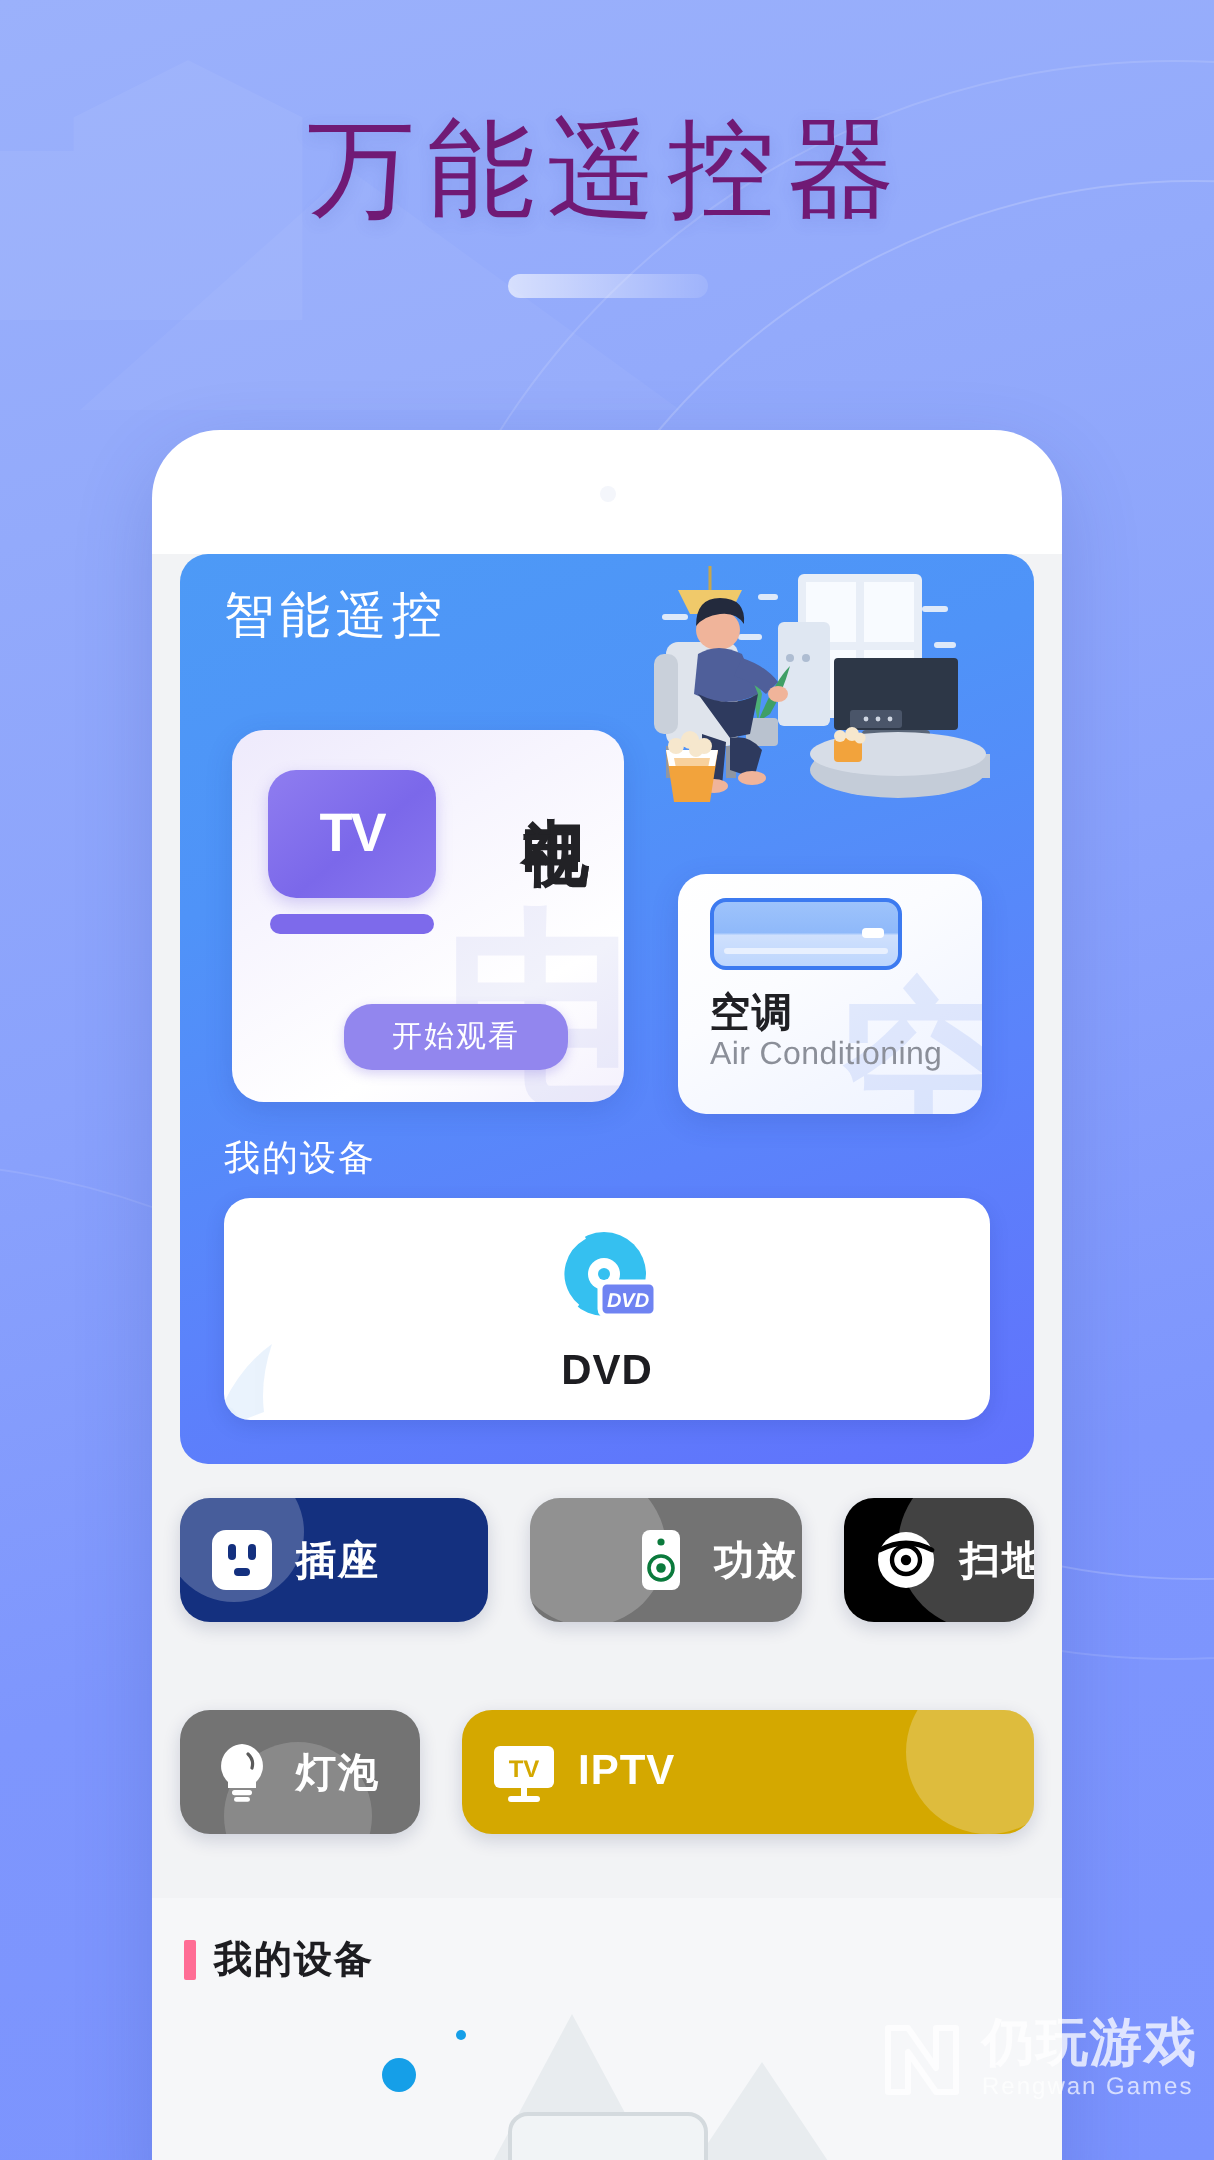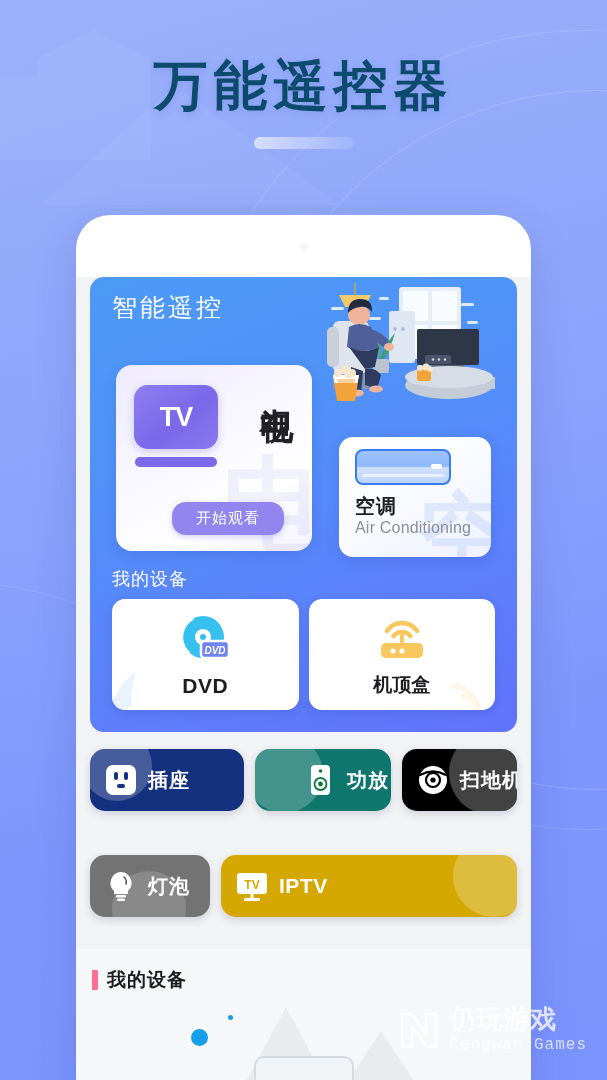--- a/index.html
+++ b/index.html
@@ -33,21 +33,21 @@
   #c1 { right:-340px; top:90px; width:700px; height:700px; border-color:rgba(255,255,255,0.18); }
   #c2 { right:-380px; top:30px; width:800px; height:800px; border-color:rgba(255,255,255,0.13); }
   #c3 { left:-420px; bottom:-120px; width:720px; height:620px; border-color:rgba(255,255,255,0.10); }
 
   
   #title-wrap {
     position:absolute; left:0; right:0; top:56px;
     text-align:center; z-index:5;
   }
   #app-title {
-    font-size:54px; font-weight:700; color:#0c4a6e;
+    font-size:54px; font-weight:400; color:#701a75;
     letter-spacing:6px; line-height:1.1;
     text-shadow:0 2px 8px rgba(60,80,180,0.18);
   }
   #title-underline {
     margin:22px auto 0; width:100px; height:12px; border-radius:6px;
     background:linear-gradient(90deg,rgba(255,255,255,0.62),rgba(255,255,255,0.10));
   }
 
   
   #phone {
@@ -171,21 +171,21 @@
     position:absolute; left:0; right:0; bottom:12px; text-align:center;
     font-size:19px; font-weight:700; color:#1d1d21; letter-spacing:0px;
   }
   .dev-name.lat { font-size:21px; letter-spacing:0.5px; }
   .dev-ghost {
     position:absolute; left:-14px; bottom:-14px; width:70px; height:70px;
     opacity:0.30;
   }
 
   
-  .pill-row { position:absolute; left:14px; right:14px; display:flex; gap:11px; }
+  .pill-row { position:absolute; left:14px; right:14px; display:flex; gap:21px; }
   #pill-row-1 { top:472px; }
   #pill-row-2 { top:578px; }
   .pill {
     height:62px; border-radius:15px; position:relative; overflow:hidden;
     display:flex; align-items:center; gap:10px; padding:0 14px;
     box-shadow:0 3px 9px rgba(20,30,80,0.16);
   }
   .pill-blob {
     position:absolute; right:-10px; top:-16px; width:76px; height:76px;
     border-radius:50%; background:rgba(255,255,255,0.22);
@@ -204,27 +204,27 @@
   #bottom-art { position:absolute; left:0; right:0; top:52px; height:120px; overflow:hidden; }
   #dot-big { position:absolute; left:115px; top:28px; width:17px; height:17px; border-radius:50%; background:#159fe8; }
   #dot-small { position:absolute; left:152px; top:14px; width:5px; height:5px; border-radius:50%; background:#159fe8; }
   .art-mtn { position:absolute; background:#e8ecef; }
   #art-m1 { left:150px; top:6px; width:120px; height:112px; clip-path:polygon(0% 100%, 50% 0%, 100% 100%); }
   #art-m2 { left:245px; top:30px; width:120px; height:90px; clip-path:polygon(0% 100%, 50% 0%, 100% 100%); }
   #art-box { position:absolute; left:178px; top:55px; width:100px; height:62px; border:2px solid #d4dade; border-radius:10px; background:#f1f4f6; }
 
   
   #watermark {
-    position:absolute; right:20px; top:1008px; z-index:30;
-    display:flex; align-items:flex-start; gap:8px; opacity:0.82;font-family:Liberation Mono, monospace;
+    position:absolute; right:8px; top:1008px; z-index:30;
+    display:flex; align-items:flex-start; gap:8px; opacity:0.82;
   }
   #wm-mark { width:44px; height:44px; position:relative; }
   #wm-text { line-height:1; }
   #wm-cn { font-size:26px; font-weight:700; color:rgba(255,255,255,0.92); letter-spacing:1px; }
-  #wm-en { font-size:16px; color:rgba(255,255,255,0.85); letter-spacing:1px; margin-top:3px; }
+  #wm-en { font-size:12px; color:rgba(255,255,255,0.85); letter-spacing:1px; margin-top:3px; }
 </style>
 </head>
 <body>
 
 <div id="bg">
   <div class="bg-house"></div>
   <div class="bg-mtn"></div>
   <div class="bg-curve" id="c1"></div>
   <div class="bg-curve" id="c2"></div>
   <div class="bg-curve" id="c3"></div>
@@ -343,57 +343,40 @@
               <circle cx="26" cy="24" r="3" fill="#35c0f0"></circle>
               <rect x="24" y="28" width="28" height="17" rx="3.5" fill="#6f83f2" stroke="#ffffff" stroke-width="2.5"></rect>
               <text x="38" y="40.5" font-size="10" font-weight="700" fill="#ffffff" text-anchor="middle" font-family="Liberation Sans, sans-serif" font-style="italic">DVD</text>
             </svg>
           </div>
           <div class="dev-name lat">DVD</div>
         </div>
 
 
 
-        <div class="dev-card">
-          <svg class="dev-ghost" viewBox="0 0 70 70" style="left:auto;right:-14px;">
-            <path d="M40 60 a28 28 0 0 0 -28 -28" fill="none" stroke="#fbe3ae" stroke-width="5"></path>
-            <path d="M40 60 a18 18 0 0 0 -18 -18" fill="none" stroke="#fbe3ae" stroke-width="5"></path>
-          </svg>
-          <div class="dev-icon">
-            <svg viewBox="0 0 54 48" width="54" height="48" style="display:block;margin:0 auto;">
-              <path d="M12 18 a18 18 0 0 1 30 0" fill="none" stroke="#f8c75d" stroke-width="4.5" stroke-linecap="round"></path>
-              <path d="M18.5 23 a11 11 0 0 1 17 0" fill="none" stroke="#f8c75d" stroke-width="4.5" stroke-linecap="round"></path>
-              <rect x="25" y="20" width="4" height="12" rx="2" fill="#f8c75d"></rect>
-              <rect x="6" y="30" width="42" height="15" rx="5" fill="#f8c75d"></rect>
-              <circle cx="18" cy="38" r="2.6" fill="#ffffff"></circle>
-              <circle cx="27" cy="38" r="2.6" fill="#ffffff"></circle>
-            </svg>
-          </div>
-          <div class="dev-name">机顶盒</div>
-        </div>
 
       </div>
     </div>
 
     <div class="pill-row" id="pill-row-1">
 
       <div class="pill" style="background:#14307f;flex:0 0 154px;">
         <div class="pill-blob" style="left:-8px;right:auto;top:-18px;width:70px;height:70px;"></div>
         <div class="pill-ic">
           <svg viewBox="0 0 34 34" width="34" height="34">
             <rect x="2" y="2" width="30" height="30" rx="7" fill="#ffffff"></rect>
             <rect x="10" y="9" width="4" height="8" rx="2" fill="#14307f"></rect>
             <rect x="20" y="9" width="4" height="8" rx="2" fill="#14307f"></rect>
             <rect x="13" y="21" width="8" height="4" rx="2" fill="#14307f"></rect>
           </svg>
         </div>
         <div class="pill-tx">插座</div>
       </div>
 
-      <div class="pill" style="background:#0f766e;flex:0 0 136px;padding-left:48px;">
+      <div class="pill" style="background:#737373;flex:0 0 136px;padding-left:48px;">
         <div class="pill-blob" style="left:-10px;right:auto;top:-14px;width:78px;height:78px;"></div>
         <div class="pill-ic">
           <svg viewBox="0 0 34 34" width="34" height="34">
             <rect x="8" y="2" width="19" height="30" rx="4" fill="#ffffff"></rect>
             <circle cx="17.5" cy="8" r="1.8" fill="#0b7a3c"></circle>
             <circle cx="17.5" cy="21" r="6" fill="none" stroke="#0b7a3c" stroke-width="1.8"></circle>
             <circle cx="17.5" cy="21" r="2.4" fill="#0b7a3c"></circle>
           </svg>
         </div>
         <div class="pill-tx">功放</div>

